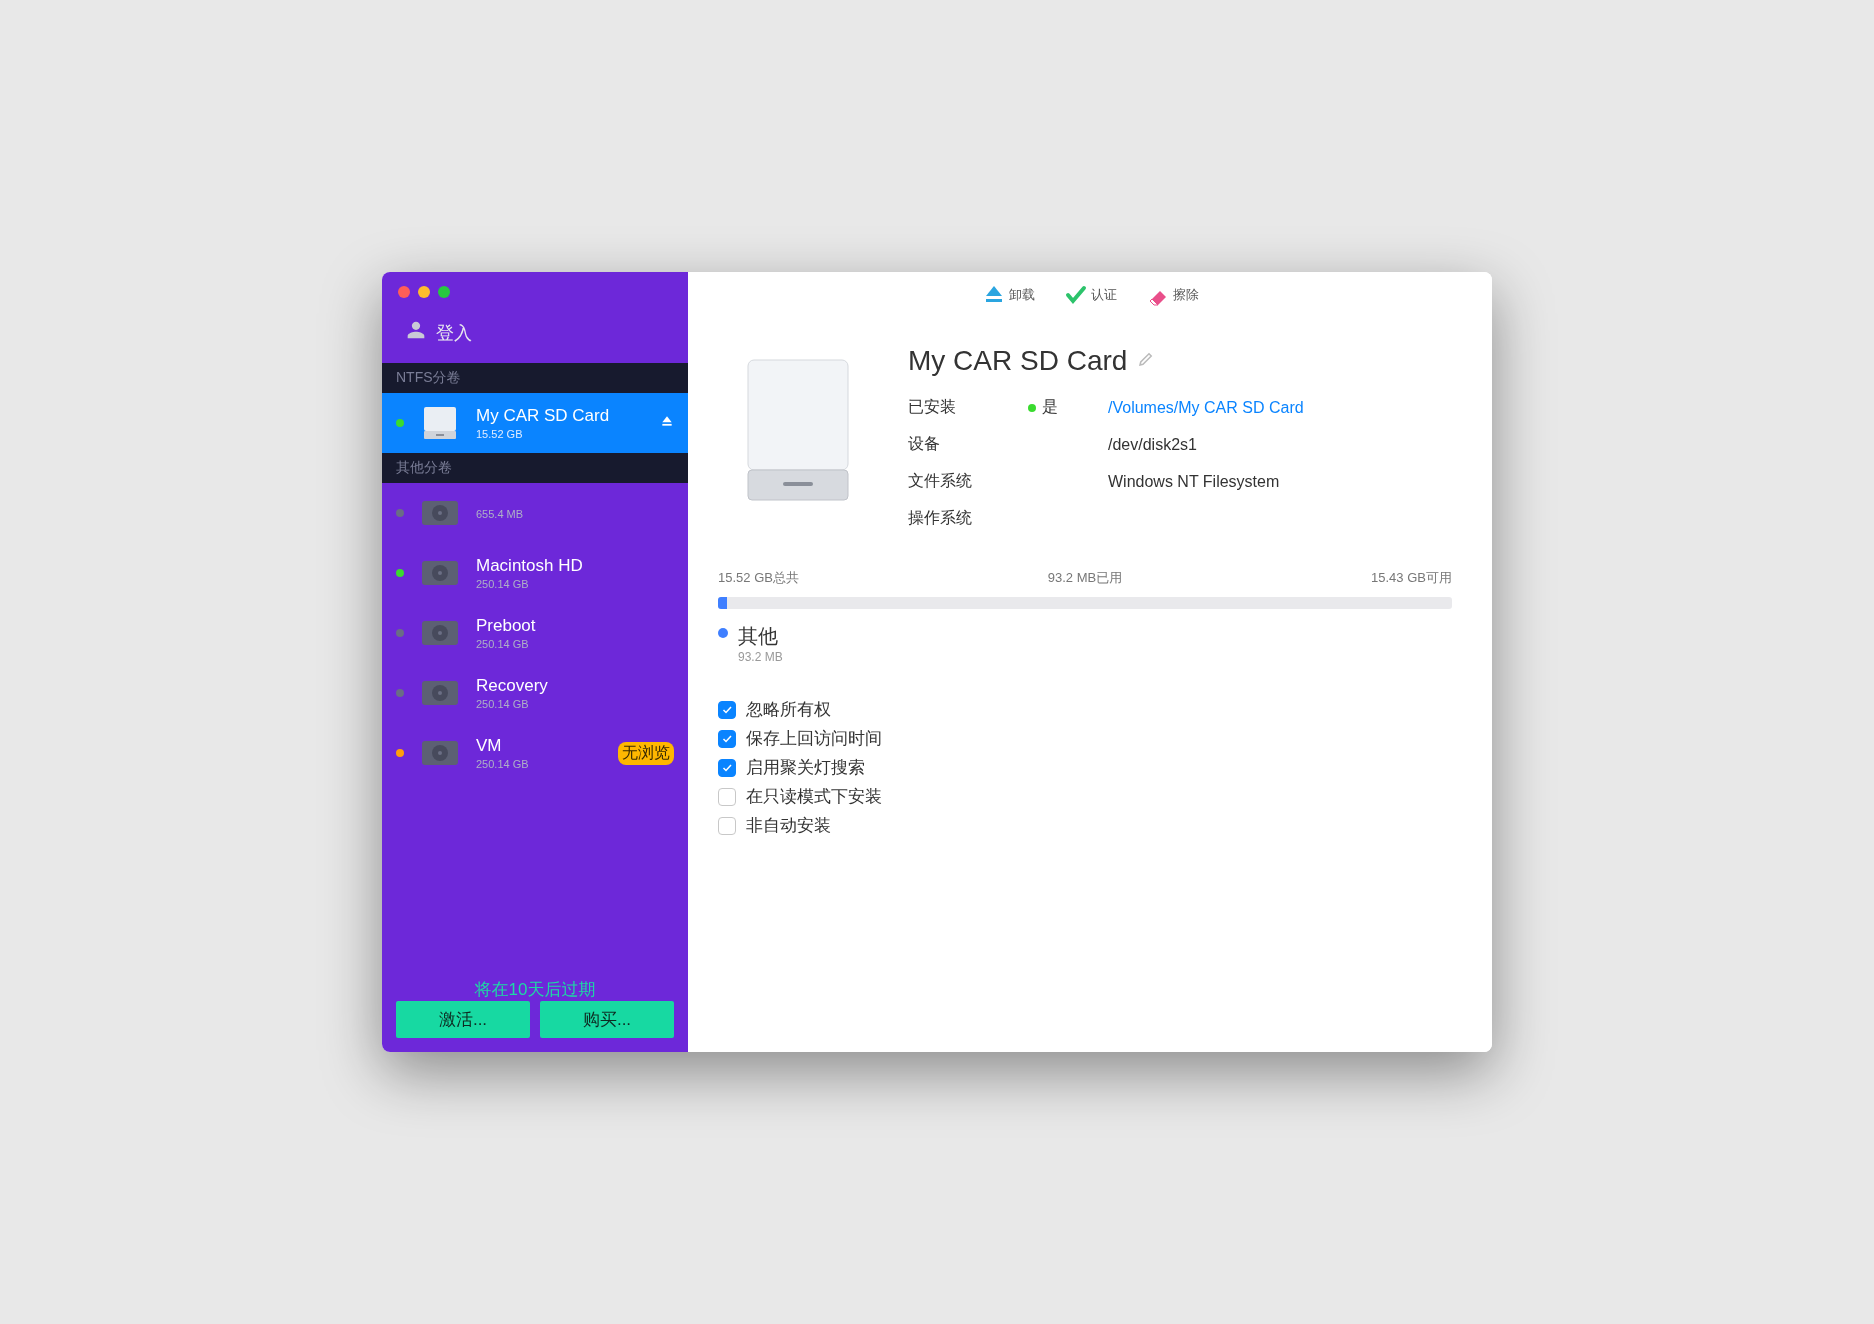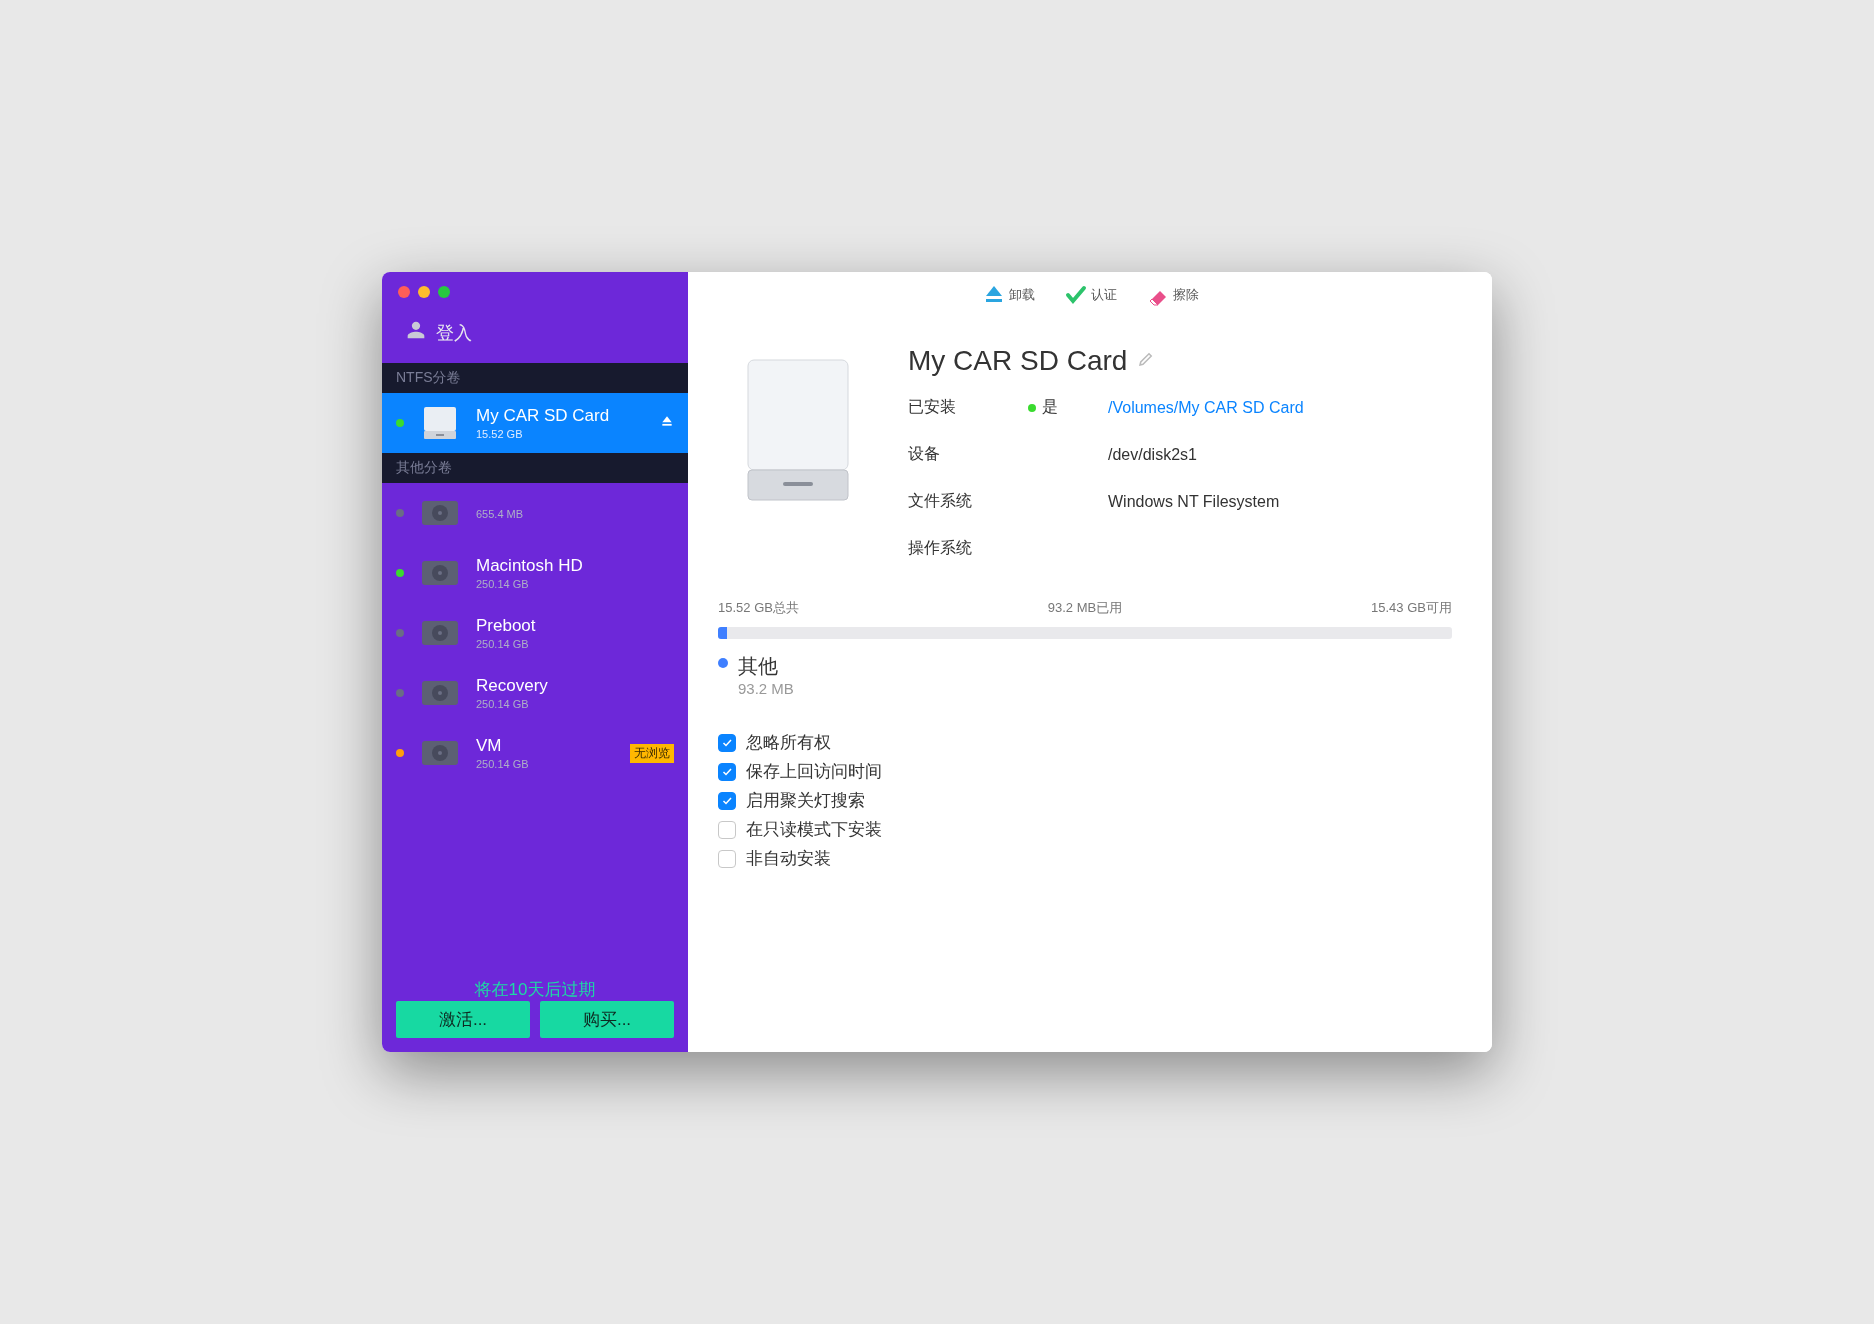--- a/index.html
+++ b/index.html
@@ -25,53 +25,53 @@
 .status-dot.grey { background: #6a6d86; }
 .status-dot.orange { background: #ff9f0a; }
 .vol-icon { width: 44px; height: 40px; display: flex; align-items: center; justify-content: center; }
 .vol-icon svg { width: 44px; height: 40px; }
 .vol-text { display: flex; flex-direction: column; gap: 2px; }
 .vol-name { font-size: 17px; color: #fff; }
 .vol-size { font-size: 11px; color: #aeb0c6; }
 .volume-item.selected .vol-size { color: #e1ecff; }
 .eject { margin-left: auto; color: #fff; }
 .eject svg { width: 14px; height: 14px; fill: #fff; }
-.badge { margin-left: auto; background: #ffb700; color: #3a2a00; font-size: 12px; padding: 1px 4px; border-radius: 0; font-weight: 500; }
+.badge { margin-left: auto; background: #ffb700; color: #3a2a00; font-size: 16px; padding: 1px 4px; border-radius: 8px; font-weight: 500; }
 .sidebar-footer { margin-top: auto; padding: 14px; display: flex; flex-direction: column; }
 .trial-text { color: #1ed9a4; font-size: 17px; text-align: center; }
 .footer-buttons { display: flex; gap: 10px; }
 .footer-btn { flex: 1; background: #17d9a2; color: #0e2b22; border: none; padding: 7px; font-size: 17px; border-radius: 2px; cursor: pointer; }
 
 .main { flex: 1; background: #fff; display: flex; flex-direction: column; }
 .toolbar { display: flex; justify-content: center; gap: 28px; padding: 12px 0 8px; border-bottom: 1px solid transparent; }
 .tool-item { display: flex; flex-direction: row; align-items: center; gap: 2px; cursor: pointer; }
 .tool-item .ticon { width: 26px; height: 22px; display: flex; align-items: center; justify-content: center; }
 .tool-label { font-size: 13px; color: #555; }
 .content { padding: 30px 40px 20px 30px; }
 .top-row { display: flex; gap: 30px; }
 .drive-pic { width: 160px; height: 170px; display: flex; align-items: center; justify-content: center; }
 .drive-pic svg { width: 140px; height: 160px; }
 .details { flex: 1; }
 .title-row { display: flex; align-items: center; gap: 10px; margin-bottom: 20px; }
 .vol-title { font-size: 28px; color: #333; }
 .edit-icon svg { width: 18px; height: 18px; stroke: #bbb; fill: none; }
-.info-grid { display: grid; grid-template-columns: 120px 80px 1fr; row-gap: 26px; font-size: 16px; align-items: center; }
+.info-grid { display: grid; grid-template-columns: 120px 80px 1fr; row-gap: 16px; font-size: 16px; align-items: center; }
 .info-label { color: #333; }
 .info-val { color: #333; text-align: left; }
 .info-val.link { color: #0a84ff; }
 .mounted-yes { display: flex; align-items: center; gap: 6px; color: #333; font-size: 16px; }
 
 .space-section { margin-top: 40px; }
 .space-labels { display: flex; justify-content: space-between; color: #777; font-size: 13px; margin-bottom: 10px; }
 .progress-bar { height: 12px; background: #e9e9ec; border-radius: 3px; overflow: hidden; }
 .progress-fill { height: 100%; background: #3f7fff; width: 1.2%; }
 .category-row { display: flex; align-items: flex-start; gap: 10px; margin-top: 14px; }
 .cat-dot { width: 10px; height: 10px; border-radius: 50%; background: #3f7fff; margin-top: 5px; }
 .cat-text .cat-name { color: #333; font-size: 20px; }
-.cat-text .cat-size { color: #999; font-size: 15px; }
+.cat-text .cat-size { color: #999; font-size: 12px; }
 
 .checks { margin-top: 34px; display: flex; flex-direction: column; gap: 6px; }
 .check-row { display: flex; align-items: center; gap: 10px; font-size: 17px; color: #333; }
 .checkbox { width: 18px; height: 18px; border-radius: 4px; border: 1px solid #c8c8c8; display: flex; align-items: center; justify-content: center; cursor: pointer; }
 .checkbox.checked { background: #0a84ff; border-color: #0a84ff; }
 .checkbox.checked svg { width: 12px; height: 12px; stroke: #fff; stroke-width: 3; fill: none; }
 </style>
 </head>
 <body>
 

